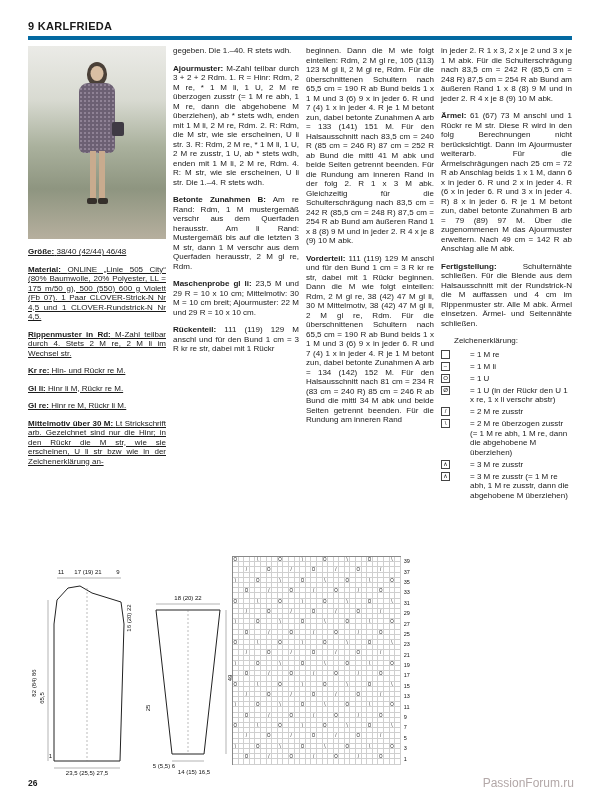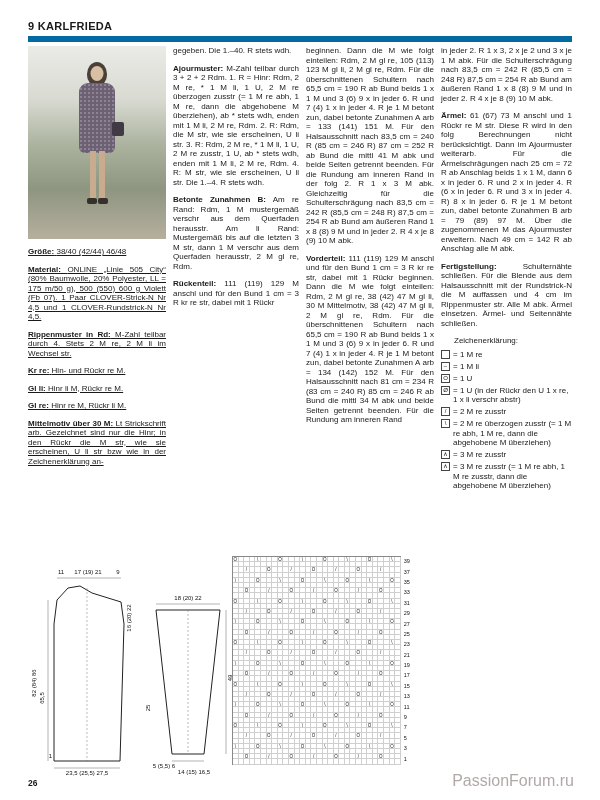--- a/index.html
+++ b/index.html
@@ -1,19 +1,19 @@
 <!DOCTYPE html>
 <html lang="de"><head>
 <meta charset="utf-8">
 <style>
   html,body{margin:0;padding:0;}
   .page{position:relative;width:600px;height:800px;background:#ffffff;overflow:hidden;
         font-family:"Liberation Sans",sans-serif;color:#1a1a1a;}
   
-  .header{position:absolute;top:20px;left:28px;right:28px;border-bottom:6px solid #0369a1;
+  .header{position:absolute;top:20px;left:28px;right:28px;border-bottom:4px solid #0369a1;
           padding-bottom:4px;font-size:11px;font-weight:bold;letter-spacing:.3px;}
   
   .columns{position:absolute;top:46px;left:28px;right:28px;display:flex;gap:7px;}
   .col{font-size:8px;line-height:9.5px;text-align:justify;hyphens:auto;}
   .colA{flex:0 0 138px;max-height:506px;overflow:hidden;text-decoration:underline;}
   .colB{flex:0 0 126px;max-height:506px;overflow:hidden;}
   .colC{flex:0 0 128px;max-height:506px;overflow:hidden;}
   .colD{flex:1;}
   .sec{margin:0 0 8px 0;}
   .sec b{font-weight:bold;}
@@ -28,40 +28,40 @@
   .ph-dress{position:absolute;left:50%;top:21px;transform:translateX(-50%);width:36px;height:70px;
             border-radius:9px 9px 6px 6px;background:#6c6073;
             background-image:radial-gradient(#8f8295 1px,transparent 1px);background-size:4px 4px;}
   .ph-leg{position:absolute;top:89px;width:6px;height:48px;background:#c9ab8e;}
   .ph-leg.l{left:23px}.ph-leg.r{left:32px}
   .ph-shoe{position:absolute;top:136px;width:10px;height:6px;background:#35302b;border-radius:2px;}
   .ph-shoe.l{left:20px}.ph-shoe.r{left:31px}
   .ph-bag{position:absolute;top:60px;left:45px;width:12px;height:14px;background:#3f3a44;border-radius:2px;}
   
   .legend-title{margin:0 0 4px 13px;font-weight:normal;}
-  .legend-item{display:flex;gap:3px;align-items:flex-start;margin-bottom:2.5px;text-align:left;}
+  .legend-item{display:flex;gap:20px;align-items:flex-start;margin-bottom:2.5px;text-align:left;}
   .sym{flex:0 0 auto;width:7px;height:7px;border:1px solid #444;font-size:6px;line-height:7px;
        text-align:center;background:#fff;color:#111;}
   .ltx{flex:1;}
   
   .schematics{position:absolute;left:28px;top:558px;display:flex;gap:4px;}
   .schematics svg text{font-family:"Liberation Sans",sans-serif;font-size:6px;fill:#111;}
   .schematics .outline{fill:none;stroke:#222;stroke-width:1;}
   .schematics .dim{stroke:#666;stroke-width:.5;}
   .schematics .fold{stroke:#777;stroke-width:.5;stroke-dasharray:2 2;}
   
   .chart-wrap{position:absolute;left:232px;top:556px;display:flex;align-items:flex-start;gap:3px;}
   .chart-grid{display:grid;border-left:1px solid #888;border-top:1px solid #888;background:#fff;}
   .cc{border-right:1px solid #cfcfcf;border-bottom:1px solid #cfcfcf;font-size:4.5px;line-height:5px;
       text-align:center;color:#111;overflow:hidden;}
   .chart-labels{display:flex;flex-direction:column;font-size:5.5px;color:#111;}
   .rl{display:flex;align-items:center;}
   
   .page-num{position:absolute;left:28px;bottom:12px;font-size:8.5px;font-weight:bold;}
-  .watermark{position:absolute;right:26px;bottom:10px;font-size:16px;color:var(--wm,#b3a8a8);}
+  .watermark{position:absolute;right:26px;bottom:10px;font-size:12px;color:var(--wm,#b3a8a8);}
 </style>
 </head>
 <body>
 
 <div class="page">
 
   <div class="header">9 KARLFRIEDA</div>
 
   <div class="columns">
 
@@ -84,20 +84,21 @@
       <p class="sec"><b>Kr re:</b> <span>Hin- und Rückr re M.</span></p>
       <p class="sec"><b>Gl li:</b> <span>Hinr li M, Rückr re M.</span></p>
       <p class="sec"><b>Gl re:</b> <span>Hinr re M, Rückr li M.</span></p>
       <p class="sec"><b>Mittelmotiv über 30 M:</b> <span>Lt Strickschrift arb. Gezeichnet sind nur die Hinr; in den Rückr die M str, wie sie erscheinen, U li str bzw wie in der Zeichenerklärung an-</span></p>
     </div>
 
     <div class="col colB">
       <p class="sec"><b></b><span>gegeben. Die 1.–40. R stets wdh.</span></p>
       <p class="sec"><b>Ajourmuster:</b> <span>M-Zahl teilbar durch 3 + 2 + 2 Rdm. 1. R = Hinr: Rdm, 2 M re, * 1 M li, 1 U, 2 M re überzogen zusstr (= 1 M re abh, 1 M re, dann die abgehobene M überziehen), ab * stets wdh, enden mit 1 M li, 2 M re, Rdm. 2. R: Rdm, die M str, wie sie erscheinen, U li str. 3. R: Rdm, 2 M re, * 1 M li, 1 U, 2 M re zusstr, 1 U, ab * stets wdh, enden mit 1 M li, 2 M re, Rdm. 4. R: M str, wie sie erscheinen, U li str. Die 1.–4. R stets wdh.</span></p>
       <p class="sec"><b>Betonte Zunahmen B:</b> <span>Am re Rand: Rdm, 1 M mustergemäß verschr aus dem Querfaden herausstr. Am li Rand: Mustergemäß bis auf die letzten 3 M str, dann 1 M verschr aus dem Querfaden herausstr, 2 M gl re, Rdm.</span></p>
+      <p class="sec"><b>Maschenprobe gl li:</b> <span>23,5 M und 29 R = 10 x 10 cm; Mittelmotiv: 30 M = 10 cm breit; Ajourmuster: 22 M und 29 R = 10 x 10 cm.</span></p>
       <p class="sec"><b>Rückenteil:</b> <span>111 (119) 129 M anschl und für den Bund 1 cm = 3 R kr re str, dabei mit 1 Rückr</span></p>
     </div>
 
     <div class="col colC">
       <p class="sec"><b></b><span>beginnen. Dann die M wie folgt einteilen: Rdm, 2 M gl re, 105 (113) 123 M gl li, 2 M gl re, Rdm. Für die überschnittenen Schultern nach 65,5 cm = 190 R ab Bund beids 1 x 1 M und 3 (6) 9 x in jeder 6. R und 7 (4) 1 x in jeder 4. R je 1 M betont zun, dabei betonte Zunahmen A arb = 133 (141) 151 M. Für den Halsausschnitt nach 83,5 cm = 240 R (85 cm = 246 R) 87 cm = 252 R ab Bund die mittl 41 M abk und beide Seiten getrennt beenden. Für die Rundung am inneren Rand in der folg 2. R 1 x 3 M abk. Gleichzeitig für die Schulterschrägung nach 83,5 cm = 242 R (85,5 cm = 248 R) 87,5 cm = 254 R ab Bund am äußeren Rand 1 x 8 (8) 9 M und in jeder 2. R 4 x je 8 (9) 10 M abk.</span></p>
       <p class="sec"><b>Vorderteil:</b> <span>111 (119) 129 M anschl und für den Bund 1 cm = 3 R kr re str, dabei mit 1 Rückr beginnen. Dann die M wie folgt einteilen: Rdm, 2 M gl re, 38 (42) 47 M gl li, 30 M Mittelmotiv, 38 (42) 47 M gl li, 2 M gl re, Rdm. Für die überschnittenen Schultern nach 65,5 cm = 190 R ab Bund beids 1 x 1 M und 3 (6) 9 x in jeder 6. R und 7 (4) 1 x in jeder 4. R je 1 M betont zun, dabei betonte Zunahmen A arb = 134 (142) 152 M. Für den Halsausschnitt nach 81 cm = 234 R (83 cm = 240 R) 85 cm = 246 R ab Bund die mittl 34 M abk und beide Seiten getrennt beenden. Für die Rundung am inneren Rand</span></p>
     </div>
 
     <div class="col colD">
       <p class="sec"><b></b><span>in jeder 2. R 1 x 3, 2 x je 2 und 3 x je 1 M abk. Für die Schulterschrägung nach 83,5 cm = 242 R (85,5 cm = 248 R) 87,5 cm = 254 R ab Bund am äußeren Rand 1 x 8 (8) 9 M und in jeder 2. R 4 x je 8 (9) 10 M abk.</span></p>

